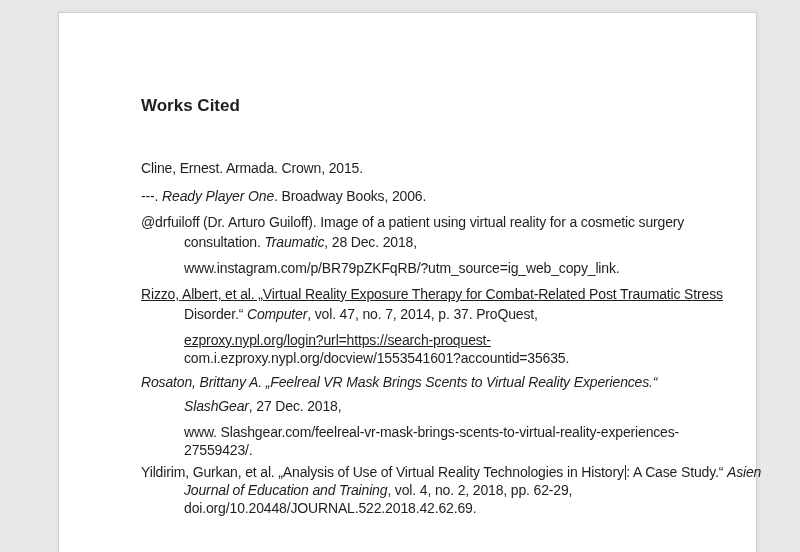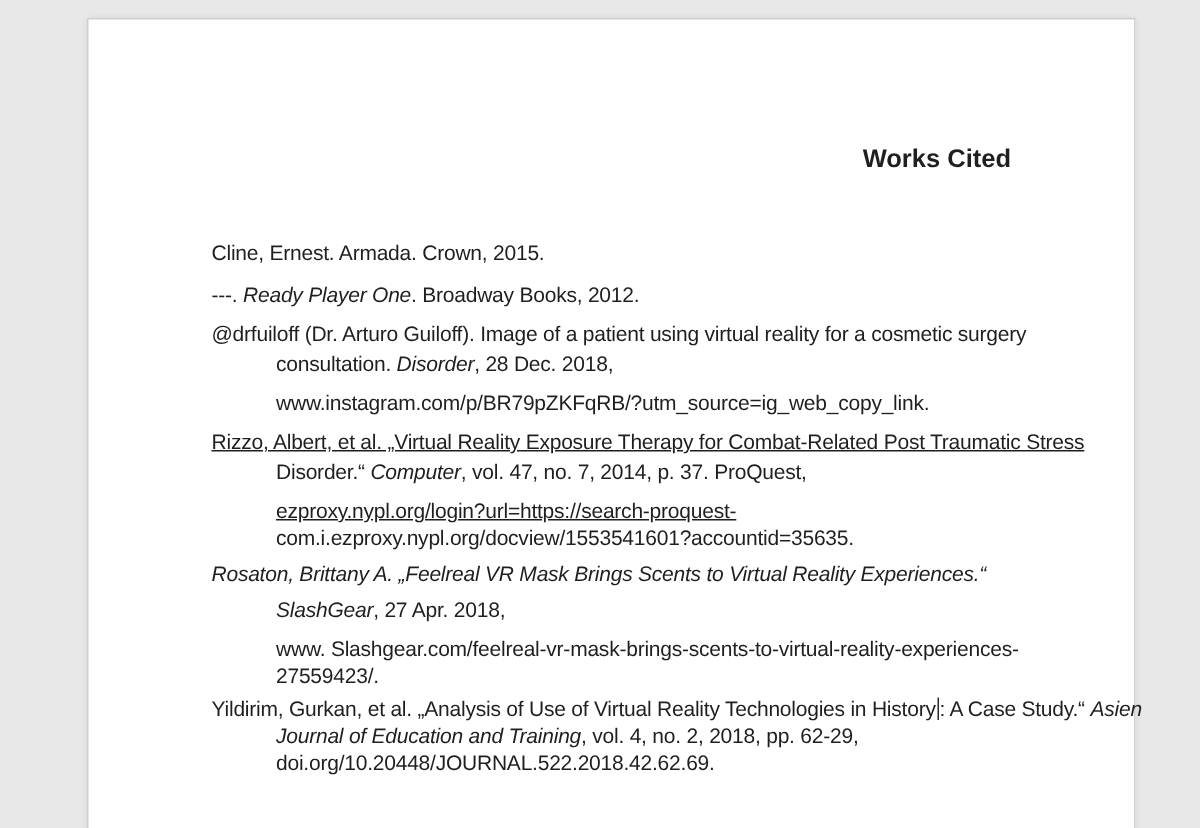--- a/index.html
+++ b/index.html
@@ -24,21 +24,21 @@
     background:var(--paper);
     border:1px solid var(--page_border);
     border-bottom:none;
     box-shadow:0 0 5px rgba(0,0,0,0.07);
     padding:83px 82px 0 82px;
   }
   .doc-title{
     font-size:17px;
     font-weight:bold;
     line-height:20px;
-    text-align:right;
+    text-align:left;
     letter-spacing:0;
     white-space:nowrap;
   }
   .doc-body{
     margin-top:43px;
     font-size:14px;
     line-height:18px;
     letter-spacing:-0.15px;
   }
   .doc-line{
@@ -59,36 +59,36 @@
 </head>
 <body>
 
 <div class="paper">
   <div class="doc-title">Works Cited</div>
   <div class="doc-body">
       <div>
         <div class="doc-line" style="margin-top: 0px;"><span>Cline, Ernest. Armada. Crown, 2015.</span></div>
       </div>
       <div>
-        <div class="doc-line" style="margin-top: 10px;"><span>---. </span><span class="italic">Ready Player One</span><span>. Broadway Books, 2012.</span></div>
+        <div class="doc-line" style="margin-top: 10px;"><span>---. </span><span class="italic">Ready Player One</span><span>. Broadway Books, 2006.</span></div>
       </div>
       <div>
         <div class="doc-line" style="margin-top: 8px;"><span>@drfuiloff (Dr. Arturo Guiloff). Image of a patient using virtual reality for a cosmetic surgery</span></div>
-        <div class="doc-line indent" style="margin-top: 2px;"><span>consultation. </span><span class="italic">Disorder</span><span>, 28 Dec. 2018,</span></div>
+        <div class="doc-line indent" style="margin-top: 2px;"><span>consultation. </span><span class="italic">Traumatic</span><span>, 28 Dec. 2018,</span></div>
         <div class="doc-line indent" style="margin-top: 8px;"><span>www.instagram.com/p/BR79pZKFqRB/?utm_source=ig_web_copy_link.</span></div>
       </div>
       <div>
         <div class="doc-line" style="margin-top: 8px; text-decoration: underline;"><span>Rizzo, Albert, et al. „Virtual Reality Exposure Therapy for Combat-Related Post Traumatic Stress</span></div>
         <div class="doc-line indent" style="margin-top: 2px;"><span>Disorder.“ </span><span class="italic">Computer</span><span>, vol. 47, no. 7, 2014, p. 37. ProQuest,</span></div>
         <div class="doc-line indent" style="margin-top: 8px; text-decoration: underline;"><span>ezproxy.nypl.org/login?url=https://search-proquest-</span></div>
         <div class="doc-line indent" style="margin-top: 0px;"><span>com.i.ezproxy.nypl.org/docview/1553541601?accountid=35635.</span></div>
       </div>
       <div>
         <div class="doc-line" style="margin-top: 6px; font-style: italic;"><span>Rosaton, Brittany A. „Feelreal VR Mask Brings Scents to Virtual Reality Experiences.“</span></div>
-        <div class="doc-line indent" style="margin-top: 6px;"><span class="italic">SlashGear</span><span>, 27 Apr. 2018,</span></div>
+        <div class="doc-line indent" style="margin-top: 6px;"><span class="italic">SlashGear</span><span>, 27 Dec. 2018,</span></div>
         <div class="doc-line indent" style="margin-top: 8px;"><span>www. Slashgear.com/feelreal-vr-mask-brings-scents-to-virtual-reality-experiences-</span></div>
         <div class="doc-line indent" style="margin-top: 0px;"><span>27559423/.</span></div>
       </div>
       <div>
         <div class="doc-line" style="margin-top: 4px;"><span>Yildirim, Gurkan, et al. „Analysis of Use of Virtual Reality Technologies in History</span><span class="caret"></span><span>: A Case Study.“ </span><span class="italic">Asien</span></div>
         <div class="doc-line indent" style="margin-top: 0px;"><span class="italic">Journal of Education and Training</span><span>, vol. 4, no. 2, 2018, pp. 62-29,</span></div>
         <div class="doc-line indent" style="margin-top: 0px;"><span>doi.org/10.20448/JOURNAL.522.2018.42.62.69.</span></div>
       </div>
     </div>
 </div>

